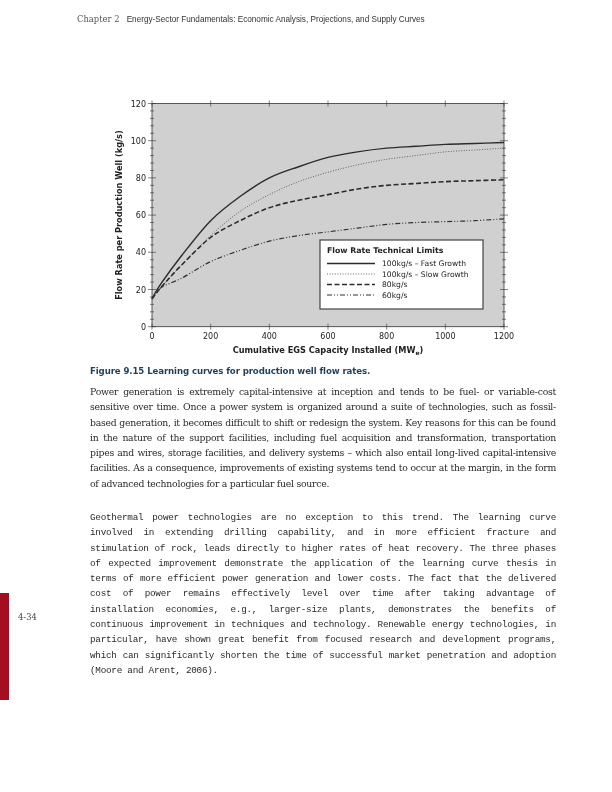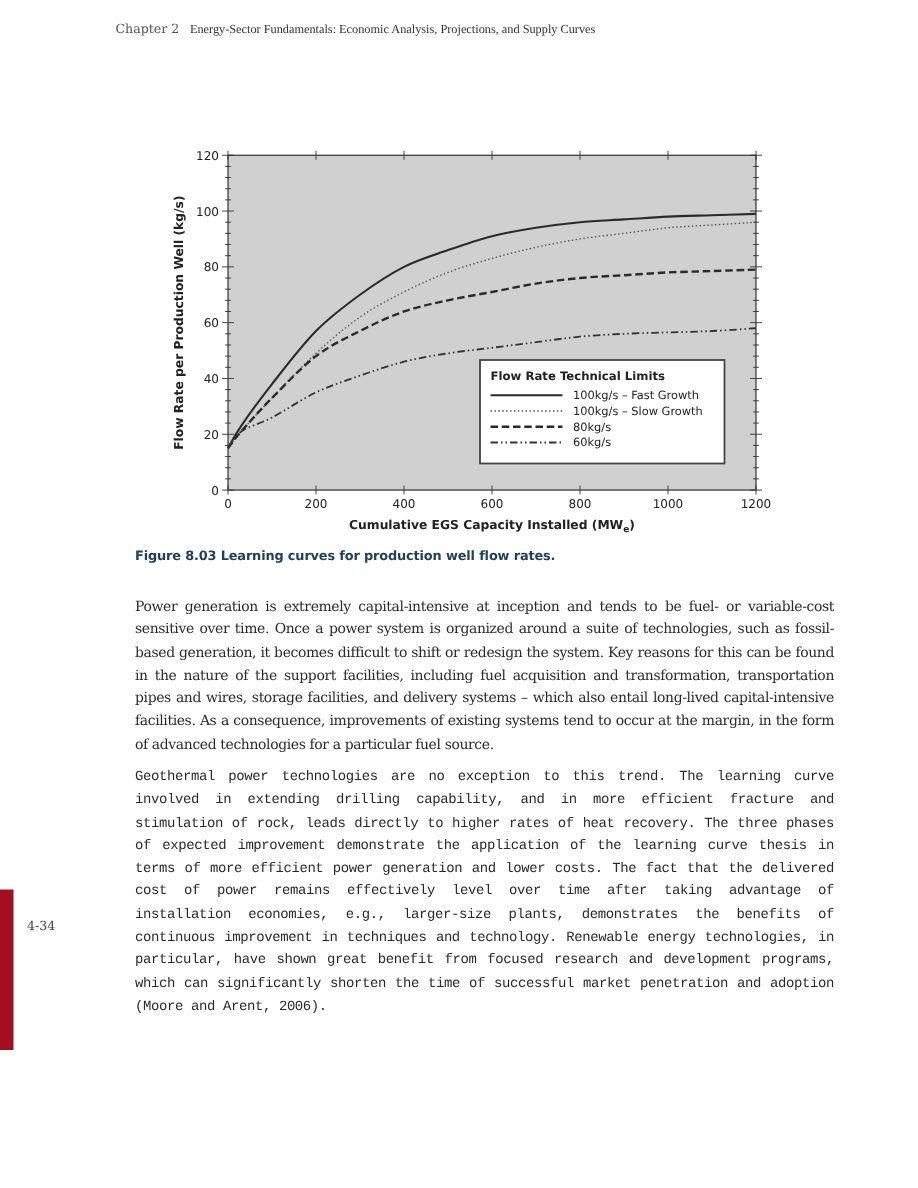--- a/index.html
+++ b/index.html
@@ -2,35 +2,35 @@
 <html><head>
 <meta charset="utf-8">
 <style>
   html, body { margin: 0; padding: 0; background: #ffffff; }
   body { width: 612px; height: 792px; position: relative; overflow: hidden; }
   .header {
     position: absolute; left: 77px; top: 14px;
     font-size: 8.6px; color: #3a3a3a; white-space: nowrap;
   }
   .header .chap { font-family: "DejaVu Serif", serif; font-size: 8.4px; color: #555; margin-right: 5px; }
-  .header .title { font-family: Liberation Serif, serif; font-size: 8.2px; color: #333; }
+  .header .title { font-family: Liberation Sans, sans-serif; font-size: 8.2px; color: #333; }
   .figure { position: absolute; left: 100px; top: 95px; width: 420px; height: 270px; }
   .figure svg { position: absolute; left: 0; top: 0; }
   .caption {
     position: absolute; left: 90px; top: 366px;
     font-family: "DejaVu Sans", sans-serif; font-size: 8.6px;
     color: #1f3f5b; font-weight: bold; letter-spacing: -0.1px;
   }
   .body-text {
     position: absolute; left: 90px; width: 466px;
     font-family: "DejaVu Serif", serif; font-size: 9.3px; line-height: 15.3px;
     color: #2a2a2a; text-align: justify; margin: 0;
     letter-spacing: -0.25px;
   }
-  #para1 { top: 397px; }
+  #para1 { top: 384px; }
   #para2 { top: 510px; font-family: Liberation Mono, monospace; }
   .side-bar { position: absolute; left: 0; top: 593px; width: 9px; height: 107px; background: #a50e20; }
   .page-num {
     position: absolute; left: 18px; top: 612px;
     font-family: "DejaVu Serif", serif; font-size: 8.4px; color: #444;
   }
   .axis-text { font-family: "DejaVu Sans", sans-serif; font-size: 8px; fill: #222; }
   .axis-title { font-family: "DejaVu Sans", sans-serif; font-size: 8.2px; fill: #222; font-weight: bold; }
   .legend-title { font-family: "DejaVu Sans", sans-serif; font-size: 7.8px; fill: #222; font-weight: bold; }
   .legend-text { font-family: "DejaVu Sans", sans-serif; font-size: 7.6px; fill: #222; }
@@ -150,19 +150,19 @@
         <line x1="227" y1="179" x2="275" y2="179" stroke="#555" stroke-width="0.9" stroke-dasharray="1 1.6"></line>
         <text x="282" y="181.5" class="legend-text">100kg/s – Slow Growth</text>
         <line x1="227" y1="189.5" x2="275" y2="189.5" stroke="#2b2b2b" stroke-width="1.6" stroke-dasharray="5 2.5"></line>
         <text x="282" y="192" class="legend-text">80kg/s</text>
         <line x1="227" y1="200" x2="275" y2="200" stroke="#333" stroke-width="1.2" stroke-dasharray="5 2 1 2 1 2"></line>
         <text x="282" y="202.5" class="legend-text">60kg/s</text>
       </g>
     </svg>
 </div>
 
-<div class="caption">Figure 8.03 Learning curves for production well flow rates.</div>
+<div class="caption">Figure 9.15 Learning curves for production well flow rates.</div>
 
 <p class="body-text" id="para1">Power generation is extremely capital-intensive at inception and tends to be fuel- or variable-cost sensitive over time. Once a power system is organized around a suite of technologies, such as fossil-based generation, it becomes difficult to shift or redesign the system. Key reasons for this can be found in the nature of the support facilities, including fuel acquisition and transformation, transportation pipes and wires, storage facilities, and delivery systems – which also entail long-lived capital-intensive facilities. As a consequence, improvements of existing systems tend to occur at the margin, in the form of advanced technologies for a particular fuel source.</p>
 <p class="body-text" id="para2">Geothermal power technologies are no exception to this trend. The learning curve involved in extending drilling capability, and in more efficient fracture and stimulation of rock, leads directly to higher rates of heat recovery. The three phases of expected improvement demonstrate the application of the learning curve thesis in terms of more efficient power generation and lower costs. The fact that the delivered cost of power remains effectively level over time after taking advantage of installation economies, e.g., larger-size plants, demonstrates the benefits of continuous improvement in techniques and technology. Renewable energy technologies, in particular, have shown great benefit from focused research and development programs, which can significantly shorten the time of successful market penetration and adoption (Moore and Arent, 2006).</p>
 
 <div class="side-bar"></div>
 <div class="page-num">4-34</div>
 
 </body></html>

